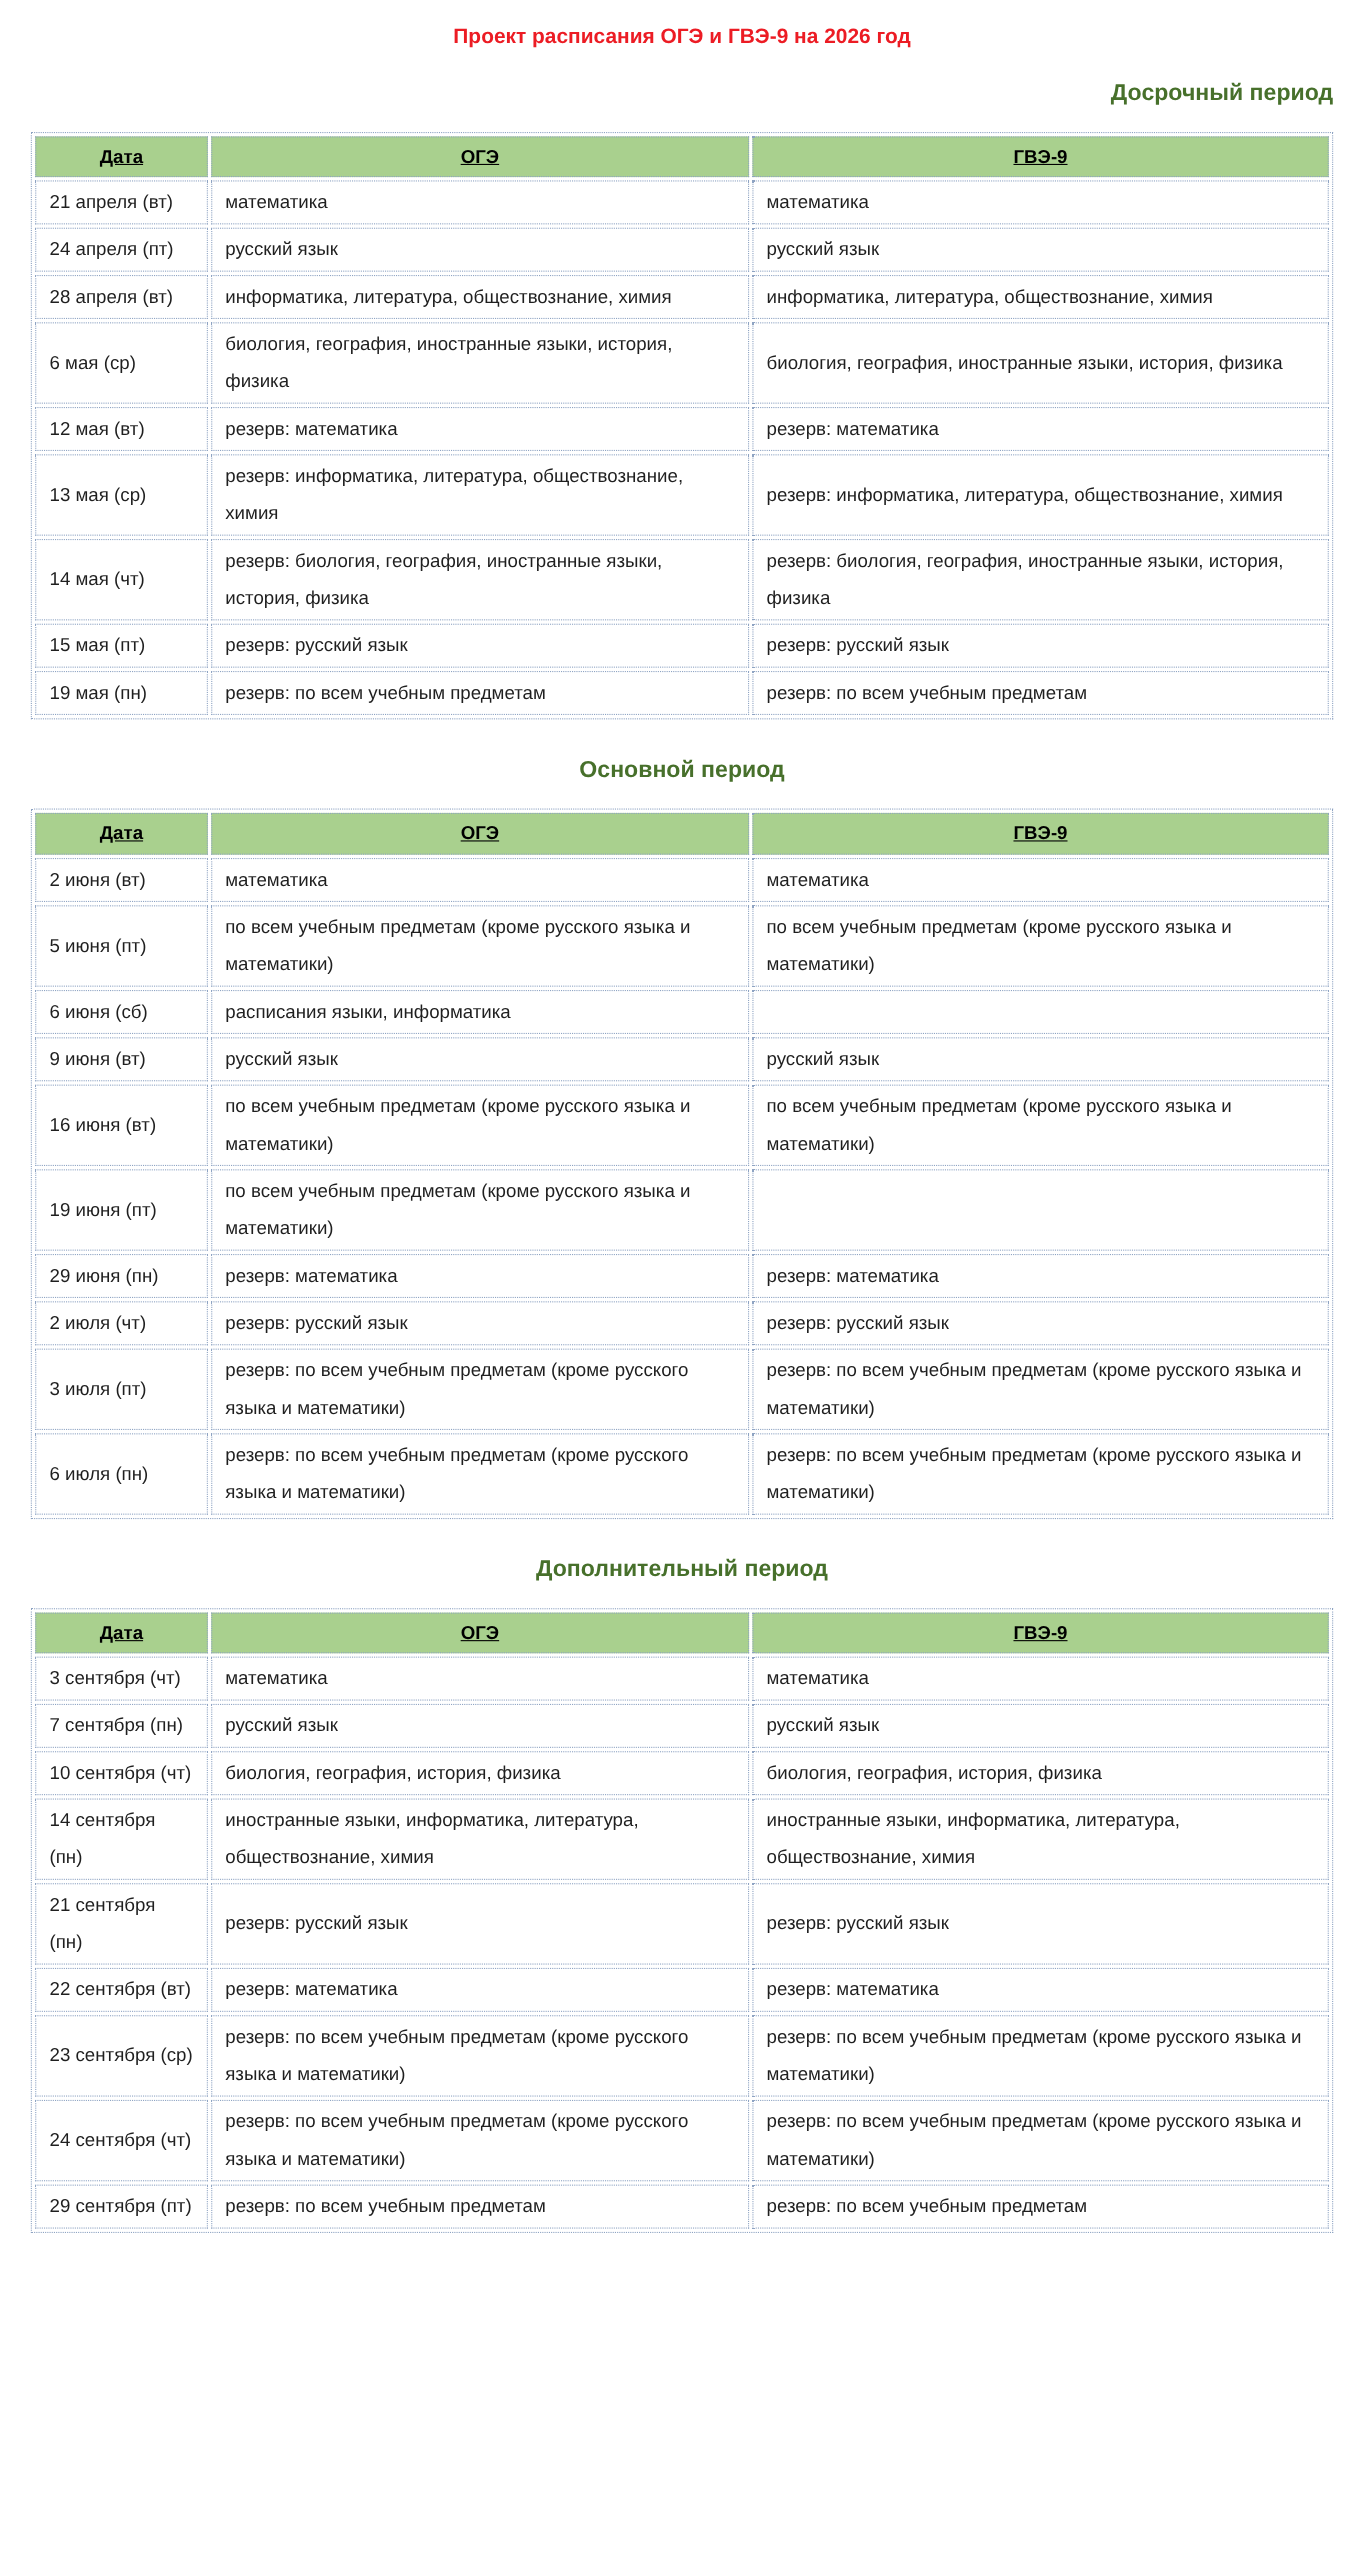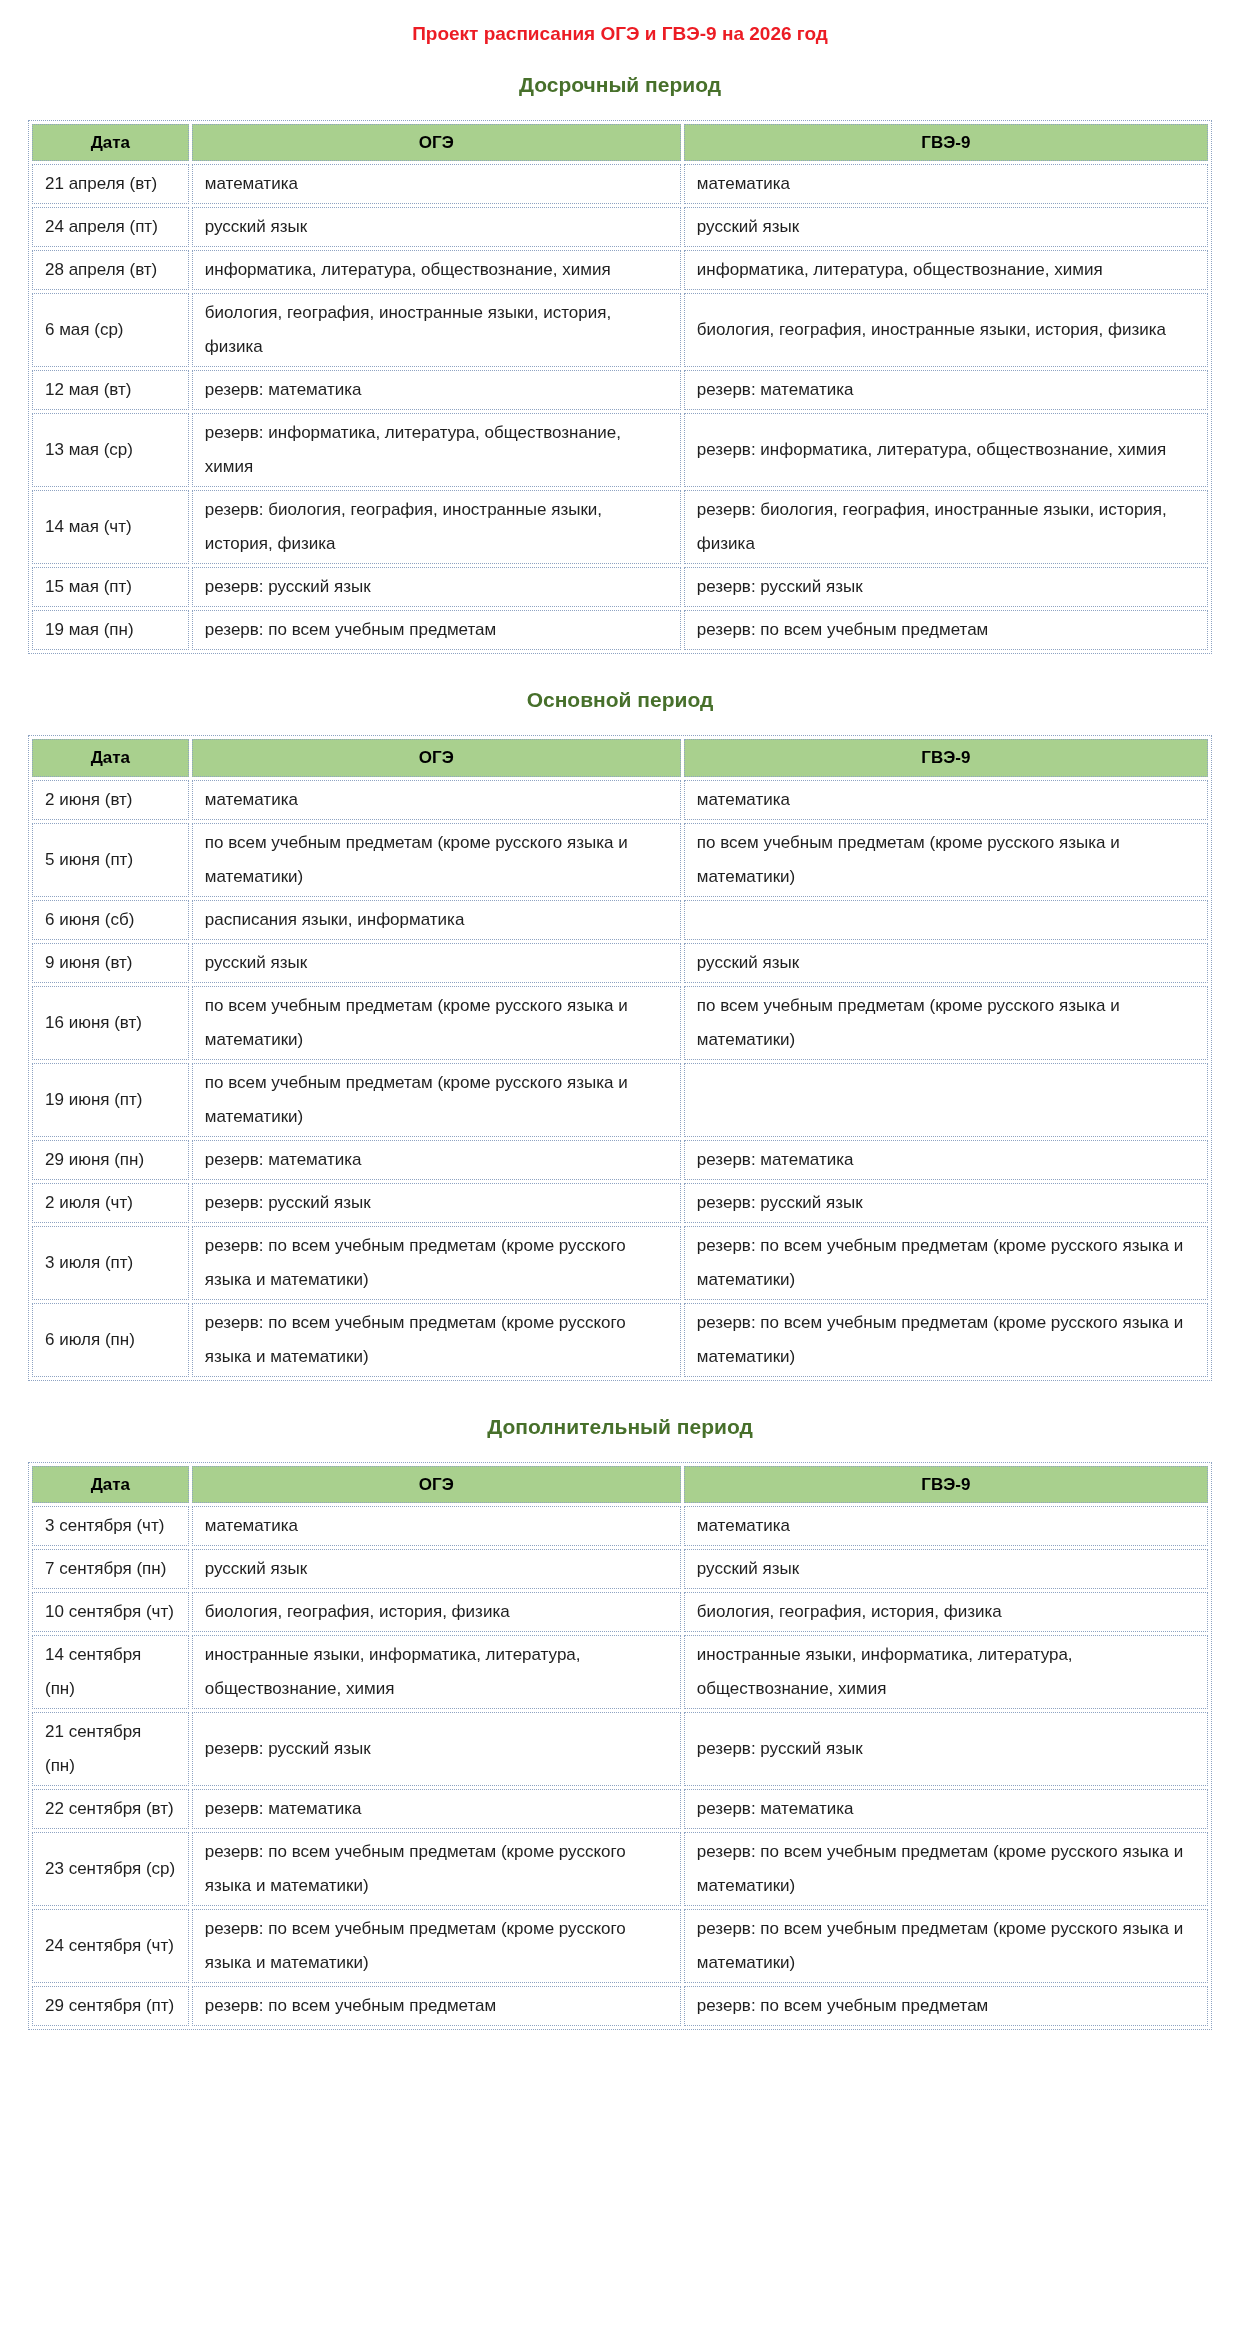--- a/index.html
+++ b/index.html
@@ -27,21 +27,21 @@
     line-height: 1.3;
   }
   .period-heading {
     text-align: center;
     font-size: 21px;
     font-weight: bold;
     color: var(--heading-color);
     margin: 32px 0 22px 0;
     line-height: 1.3;
   }
-  section:first-of-type .period-heading { margin-top: 24px; }
+  section:first-of-type .period-heading { margin-top: 24px; text-align: right; }
 
   table.schedule-table {
     width: 100%;
     border-collapse: separate;
     border-spacing: 3px;
     border: 1px dotted var(--border-color);
     table-layout: fixed;
   }
   table.schedule-table th,
   table.schedule-table td {
@@ -50,20 +50,21 @@
     vertical-align: middle;
     overflow-wrap: break-word;
   }
   table.schedule-table th {
     background: var(--header-bg);
     font-weight: bold;
     text-align: center;
     padding: 4px 6px;
     line-height: 1.6;
     color: #000000;
+    text-decoration: underline;
   }
   table.schedule-table td {
     padding: 2px 12px;
     line-height: 2.0;
     text-align: left;
     background: #ffffff;
   }
   table.schedule-table td.reserve { }
 
   col.col-date { width: 13.4%; }

